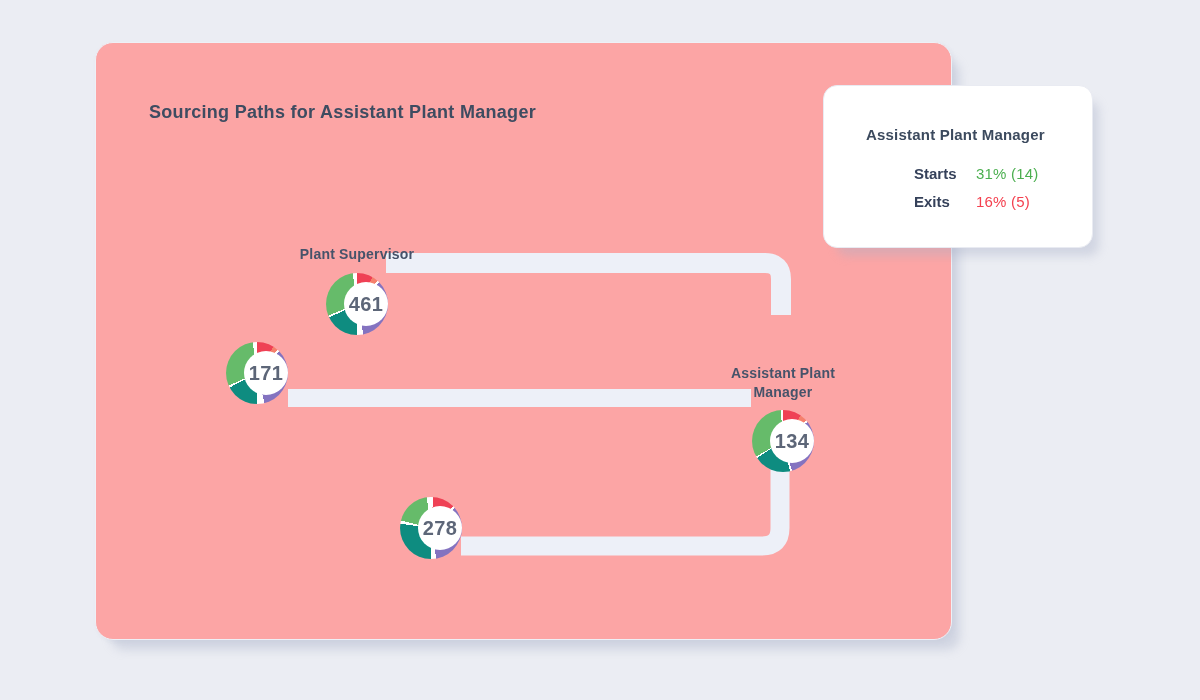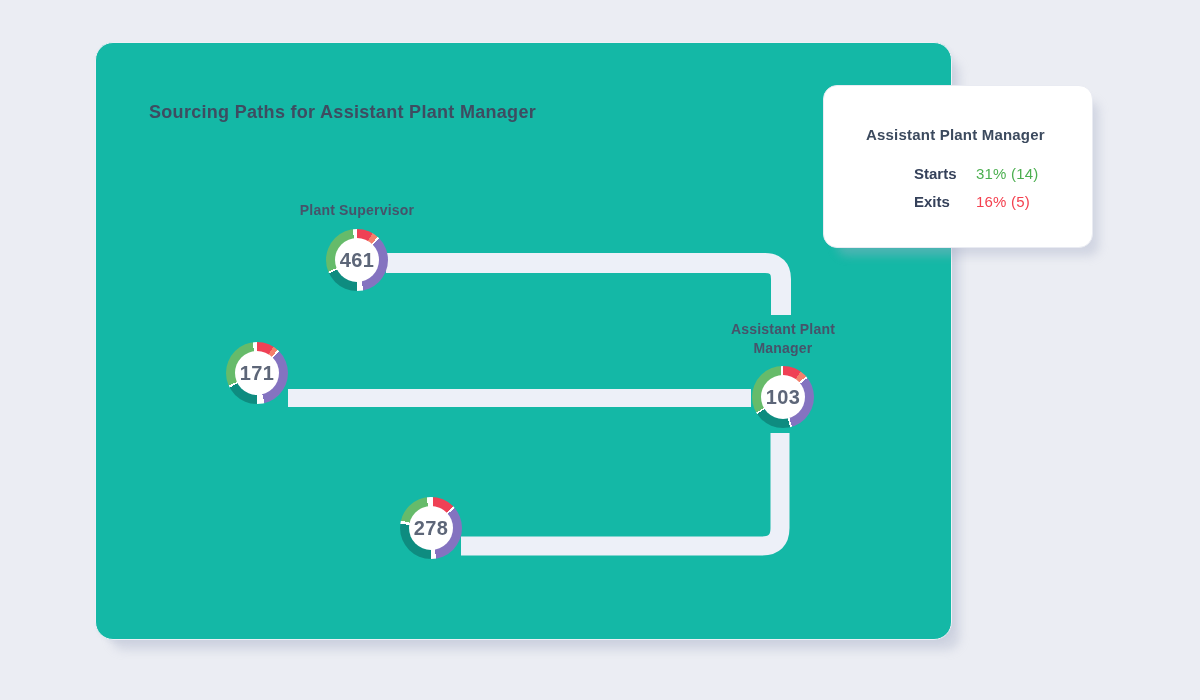--- a/index.html
+++ b/index.html
@@ -7,41 +7,41 @@
     width:1200px;height:700px;overflow:hidden;
     background:#ebedf3;
     font-family:"Liberation Sans","DejaVu Sans",sans-serif;
     -webkit-font-smoothing:antialiased;
   }
   .stage{position:relative;width:1200px;height:700px;}
 
   
   .card{
     position:absolute;left:95px;top:42px;width:855px;height:596px;
-    background:#14b8a6;border:1px solid #eef0f6;border-radius:18px;
+    background:#fca5a5;border:1px solid #eef0f6;border-radius:18px;
     box-shadow:12px 14px 10px -4px rgba(167,176,201,0.38), 2px 2px 4px rgba(180,188,210,0.18);
   }
   .card-title{
     position:absolute;left:53px;top:59px;margin:0;
     font-size:18px;font-weight:700;letter-spacing:0.3px;color:#3e4c61;
   }
 
   
   .links{position:absolute;left:0;top:0;width:855px;height:596px;}
   .link{fill:none;stroke:#edf0f8;}
 
   
   .node{position:absolute;text-align:center;}
   .node-label{
     font-size:14px;font-weight:700;letter-spacing:0.2px;color:#46536a;
-    line-height:19px;min-height:20px;margin-bottom:8px;
+    line-height:19px;min-height:20px;margin-bottom:8px;margin-top:44px;
   }
   .donut{
     width:62px;height:62px;border-radius:50%;
-    margin:0 auto;display:flex;align-items:center;justify-content:center;
+    margin:0 auto;display:flex;align-items:center;justify-content:flex-end;
   }
   .donut-hole{
     width:44px;height:44px;border-radius:50%;background:#ffffff;
     display:flex;align-items:center;justify-content:center;
   }
   .donut-count{font-size:20px;font-weight:700;color:#5d6678;letter-spacing:0.3px;}
 
   
   .tooltip{
     position:absolute;left:823px;top:85px;width:270px;height:163px;
@@ -83,21 +83,21 @@
         <div class="donut-hole">
           <span class="donut-count">171</span>
         </div>
       </div>
     </div>
 
     <div class="node" style="left:622px;top:277px;width:130px;">
       <div class="node-label">Assistant Plant Manager</div>
       <div class="donut" style="background: conic-gradient(rgb(239, 65, 85) 0deg, rgb(239, 65, 85) 35deg, rgb(245, 128, 108) 35deg, rgb(245, 128, 108) 48deg, rgb(255, 255, 255) 48deg, rgb(255, 255, 255) 52deg, rgb(132, 115, 192) 52deg, rgb(132, 115, 192) 163deg, rgb(255, 255, 255) 163deg, rgb(255, 255, 255) 167deg, rgb(14, 140, 128) 167deg, rgb(14, 140, 128) 237deg, rgb(255, 255, 255) 237deg, rgb(255, 255, 255) 240deg, rgb(102, 187, 106) 240deg, rgb(102, 187, 106) 356deg, rgb(255, 255, 255) 356deg, rgb(255, 255, 255) 360deg);">
         <div class="donut-hole">
-          <span class="donut-count">103</span>
+          <span class="donut-count">134</span>
         </div>
       </div>
     </div>
 
     <div class="node" style="left:215px;top:454px;width:240px;">
       <div class="donut" style="background: conic-gradient(rgb(255, 255, 255) 0deg, rgb(255, 255, 255) 4deg, rgb(239, 65, 85) 4deg, rgb(239, 65, 85) 45deg, rgb(255, 255, 255) 45deg, rgb(255, 255, 255) 50deg, rgb(132, 115, 192) 50deg, rgb(132, 115, 192) 170deg, rgb(255, 255, 255) 170deg, rgb(255, 255, 255) 180deg, rgb(14, 140, 128) 180deg, rgb(14, 140, 128) 278deg, rgb(255, 255, 255) 278deg, rgb(255, 255, 255) 284deg, rgb(102, 187, 106) 284deg, rgb(102, 187, 106) 352deg, rgb(255, 255, 255) 352deg, rgb(255, 255, 255) 360deg);">
         <div class="donut-hole">
           <span class="donut-count">278</span>
         </div>
       </div>

